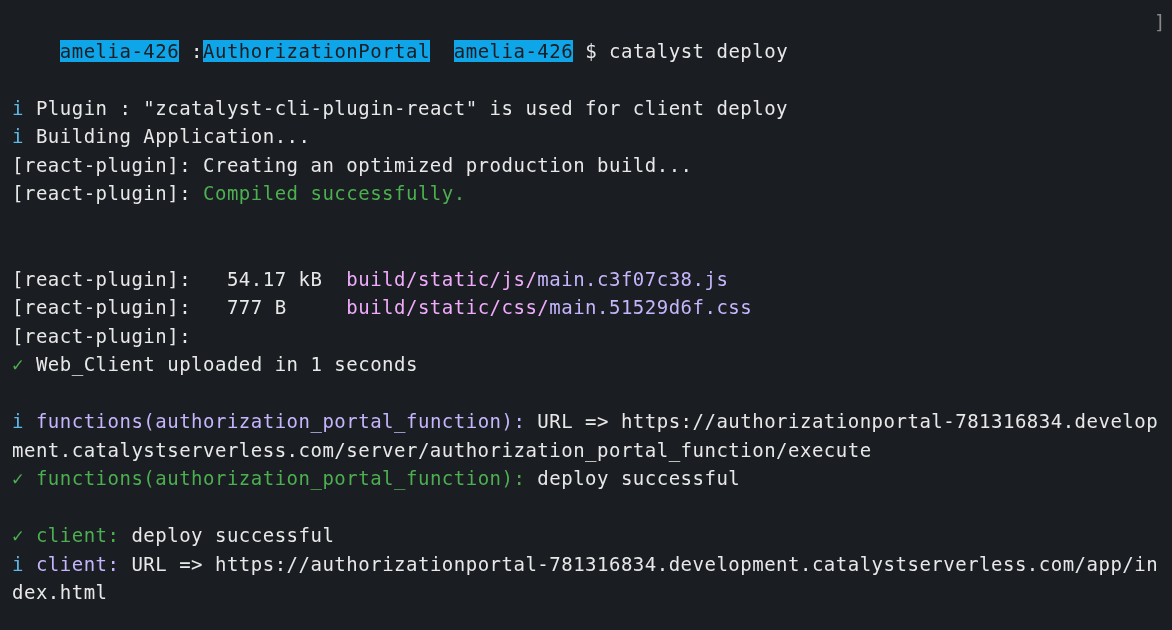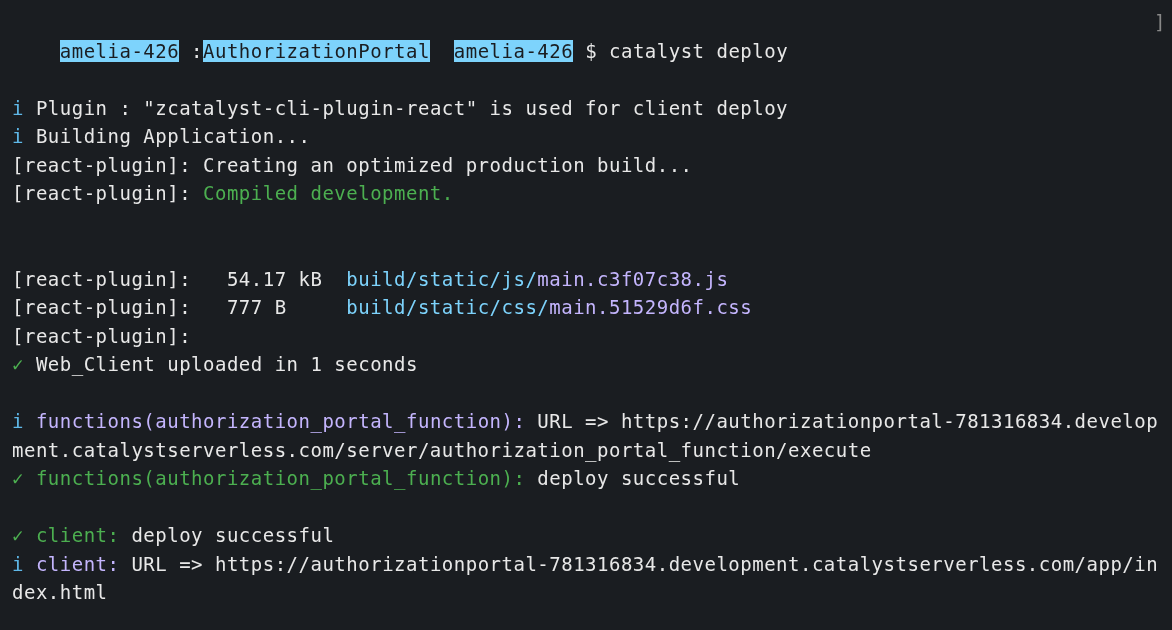--- a/index.html
+++ b/index.html
@@ -18,37 +18,37 @@
       height: 630px;
       overflow: hidden;
       letter-spacing: 0.5px;
       font-weight: 500;
     }
     .line {
       white-space: pre-wrap;
       word-break: break-all;
     }
     .highlight {
-      background-color: #7dd3fc;
+      background-color: #0ea5e9;
       color: #1a1d21;
     }
     .check {
       color: #4caf50;
     }
     .info {
       color: #5fb8e8;
     }
     .green {
       color: #4caf50;
     }
     .cyan {
       color: #c4b5fd;
     }
     .dim {
-      color: #7dd3fc;
+      color: #f0abfc;
     }
     .scrollbar-mark {
       position: absolute;
       top: 8px;
       right: 6px;
       color: #888;
     }
   </style>
 </head>
 <body>
@@ -61,21 +61,21 @@
 
   <div class="scrollbar-mark">]</div>
 
 
   <div class="line"><span class="info">i</span><span> Plugin : "zcatalyst-cli-plugin-react" is used for client deploy</span></div>
 
   <div class="line"><span class="info">i</span><span> Building Application...</span></div>
 
   <div class="line"><span>[react-plugin]: Creating an optimized production build...</span></div>
 
-  <div class="line"><span>[react-plugin]: </span><span class="green">Compiled development.</span></div>
+  <div class="line"><span>[react-plugin]: </span><span class="green">Compiled successfully.</span></div>
 
   <div class="line">&nbsp;</div>
 
 
   <div class="line">&nbsp;</div>
 
   <div class="line"><span>[react-plugin]:   54.17 kB  </span><span class="dim">build/static/js/</span><span class="cyan">main.c3f07c38.js</span></div>
 
   <div class="line"><span>[react-plugin]:   777 B     </span><span class="dim">build/static/css/</span><span class="cyan">main.51529d6f.css</span></div>
 

